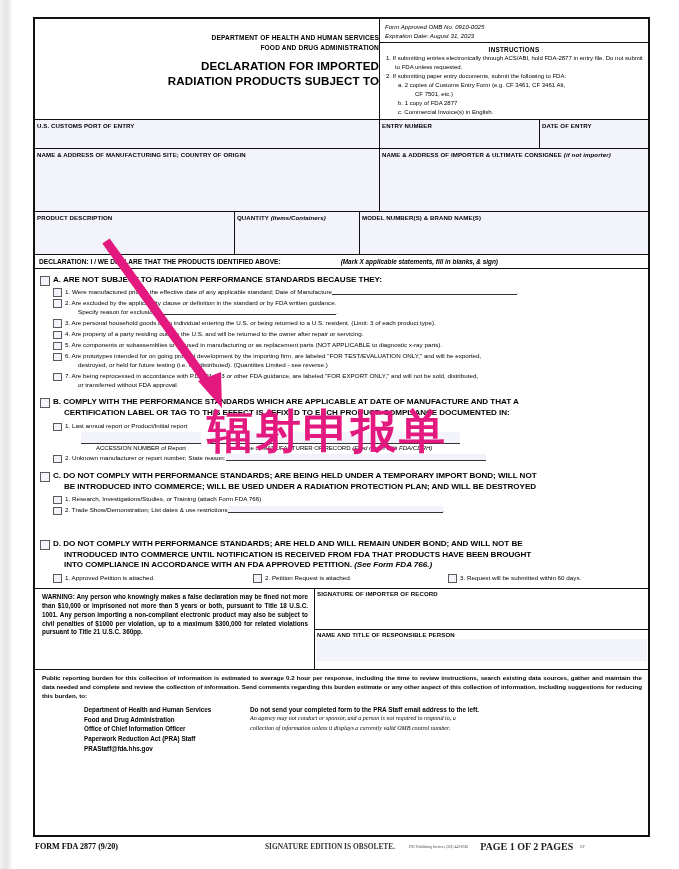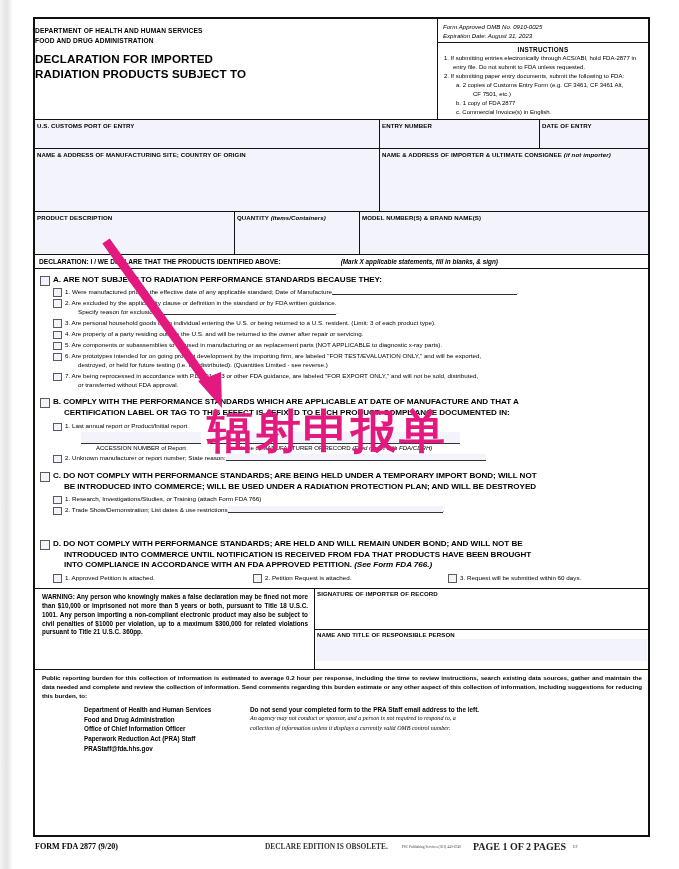--- a/index.html
+++ b/index.html
@@ -20,21 +20,21 @@
   .row{display:flex;}
   .cell{border-right:1.5px solid #111;box-sizing:border-box;position:relative;}
   .cell:last-child{border-right:none;}
   .hline{border-bottom:1.5px solid #111;}
   .lbl{font-size:6.1px;font-weight:bold;letter-spacing:.1px;padding:1.5px 2px 0 2px;
        white-space:nowrap;}
   .lbl i{font-style:italic;font-weight:bold;}
   .fill{background:#f2f3fb;}
   
   .hdr{height:100px;}
-  .hdr-left{width:403px;padding-top:7px;text-align:left;}
+  .hdr-left{width:345px;padding-top:14px;text-align:right;}
   .hdr-agency{font-size:6.6px;font-weight:bold;line-height:1.45;letter-spacing:.15px;}
   .hdr-title{font-size:11.6px;font-weight:bold;line-height:1.32;margin-top:6px;letter-spacing:.1px;}
   .hdr-right{width:auto;flex:1;}
   .omb{padding:3px 4px 2px 5px;font-size:6.1px;font-style:italic;line-height:1.5;
        border-bottom:1.2px solid #111;}
   .instr-t{text-align:center;font-size:6.3px;font-weight:bold;padding:3px 0 1px;letter-spacing:.3px;}
   .instr{font-size:6.0px;line-height:1.48;padding:0 4px 0 6px;}
   .instr div{padding-left:9px;text-indent:-9px;}
   .instr div.sub{padding-left:21px;text-indent:-9px;}
   .instr div.sub2{padding-left:29px;text-indent:0;}
@@ -325,21 +325,21 @@
         <div class="it">An agency may not conduct or sponsor, and a person is not required to respond to, a</div>
         <div class="it">collection of information unless it displays a currently valid OMB control number.</div>
       </div>
     </div>
   </div>
 
 </div>
 
 <div class="footer">
   <div class="f-form">FORM FDA 2877  (9/20)</div>
-  <div class="f-prev">DECLARE EDITION IS OBSOLETE.</div>
+  <div class="f-prev">SIGNATURE EDITION IS OBSOLETE.</div>
   <div class="f-tiny">PSC Publishing Services (301) 443-6740</div>
   <div class="f-page">PAGE 1 OF 2 PAGES</div>
   <div class="f-end">EF</div>
 </div>
 
 <svg class="anno" viewBox="0 0 679 869">
   <g>
     <line x1="106" y1="241" x2="214" y2="392" stroke="#e3197f" stroke-width="9" stroke-linecap="butt"></line>
     <polygon points="222,408 198,381 221,372" fill="#e3197f"></polygon>
   </g>

